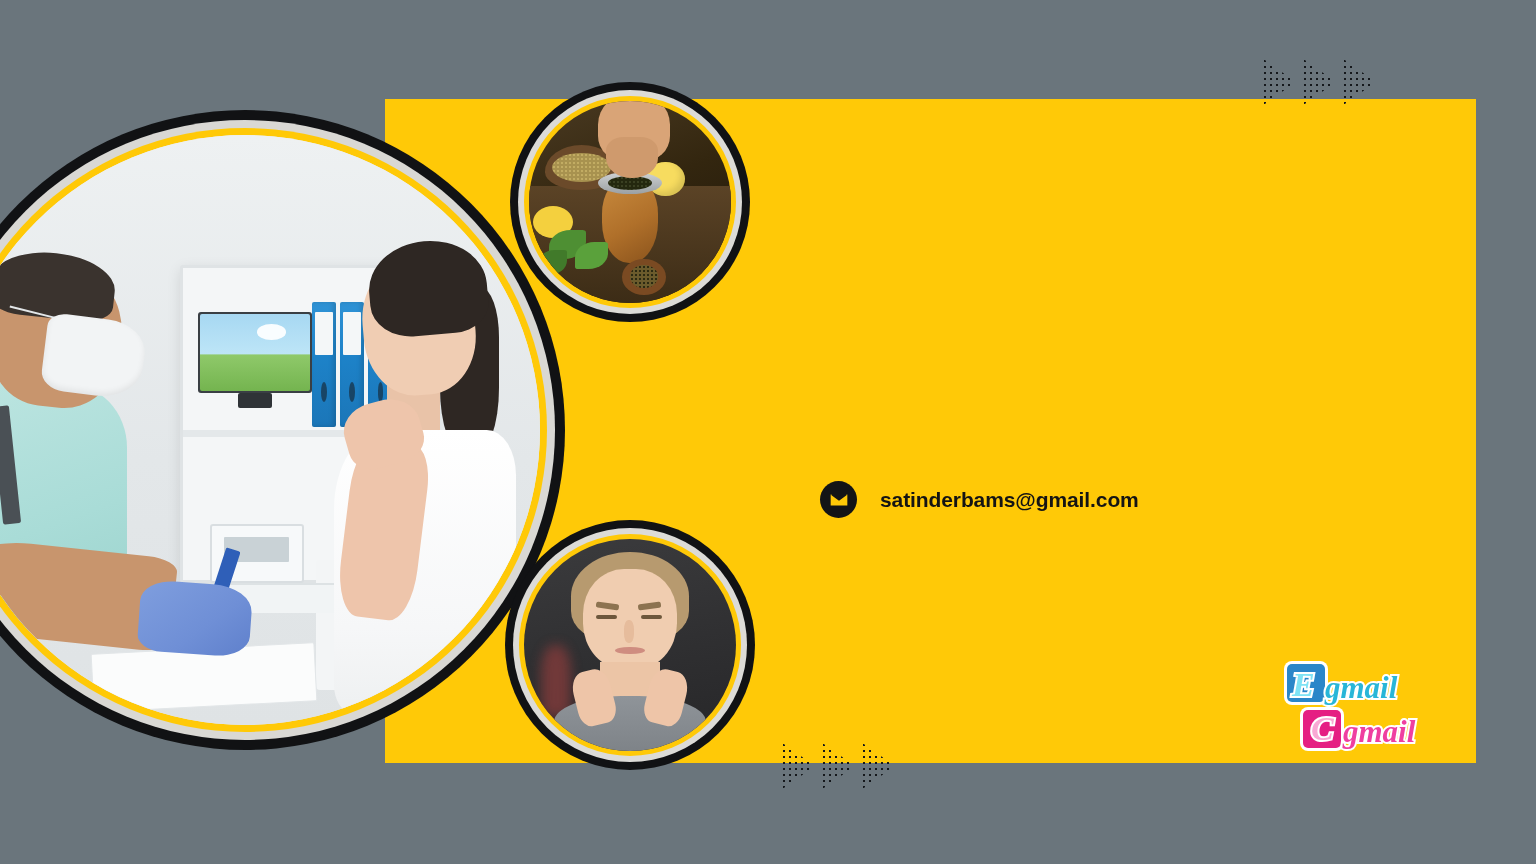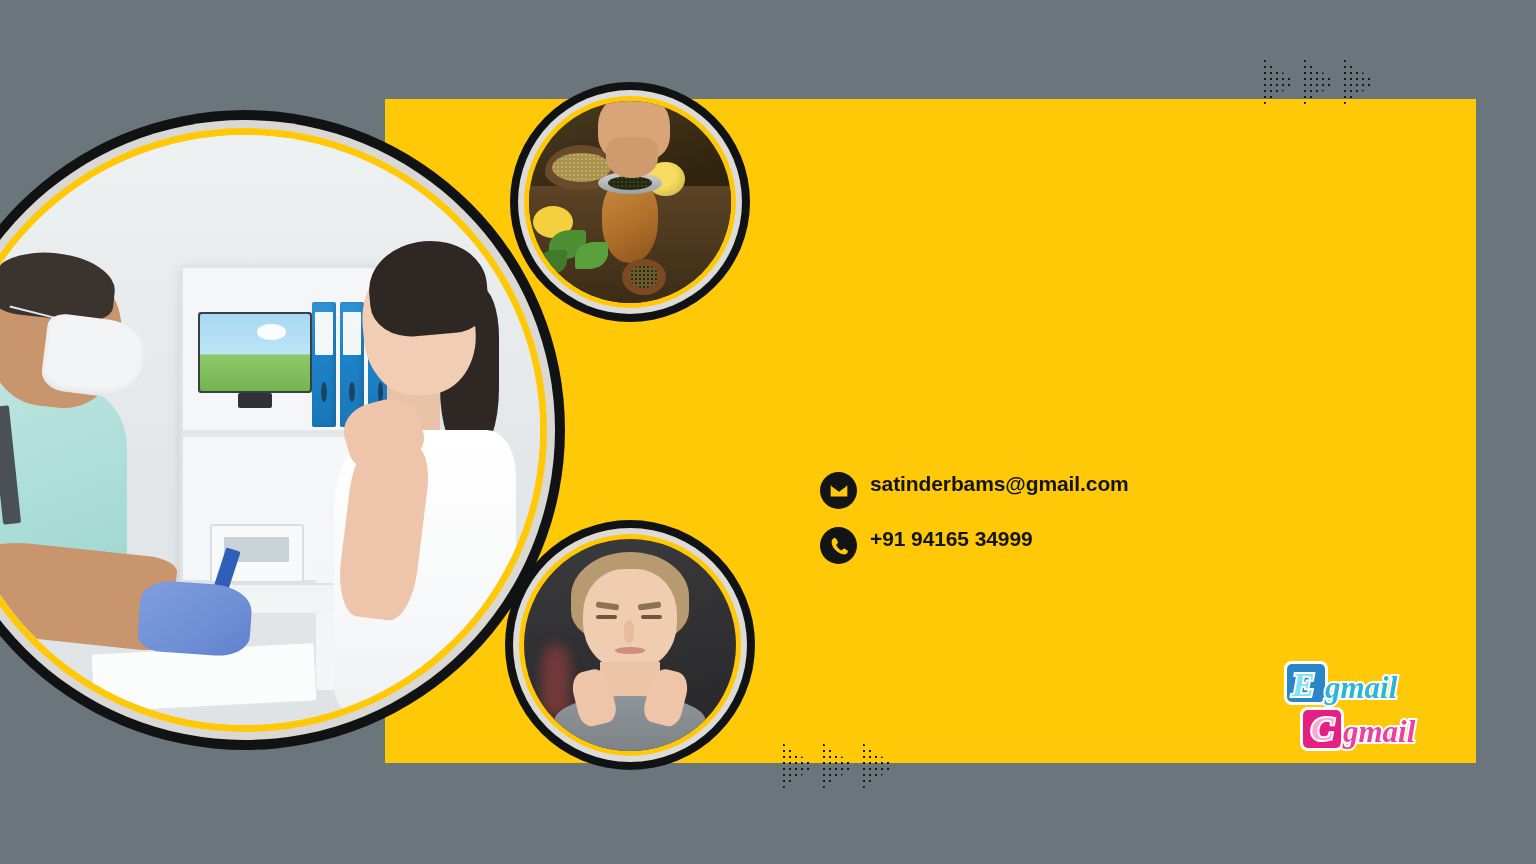--- a/index.html
+++ b/index.html
@@ -184,21 +184,21 @@
   .th-hand.h1{ left:24%; top:62%; transform:rotate(-14deg);}
   .th-hand.h2{ right:24%; top:62%; transform:rotate(14deg);}
 
   
   .content{ position:absolute; left:806px; top:186px; width:640px; }
   .title{
     font-size:45px; line-height:1.37; font-weight:700; color:#141414;
     letter-spacing:-.3px; font-family:"Liberation Sans", sans-serif;
   }
   .contact-list{ position:absolute; left:820px; top:472px; }
-  .contact-row{ display:flex; gap:13px; height:55px; }
+  .contact-row{ display:flex; align-items:center; gap:23px; height:55px; }
   .ci{
     width:37px; height:37px; border-radius:50%; background:#131416;
     display:flex; align-items:center; justify-content:center; flex:0 0 37px;
   }
   .ci svg{ width:20px; height:20px; fill:#ffc907; display:block; }
   .contact-text{ font-size:21px; font-weight:700; color:#141414; letter-spacing:-.1px; white-space:nowrap; }
 
   
   .logo{ position:absolute; left:1281px; top:662px; width:142px; height:92px; }
   .logo-row{ position:relative; height:44px; }
@@ -335,28 +335,20 @@
 
     <div class="contact-row">
       <span class="ci">
         <svg viewBox="0 0 24 24">
             <path d="M2 5.5h20v13H2zM3 6.4l9 6.6 9-6.6v-.9H3z"></path>
           </svg>
       </span>
       <span class="contact-text">satinderbams@gmail.com</span>
     </div>
 
-    <div class="contact-row">
-      <span class="ci">
-        <svg viewBox="0 0 24 24">
-            <path d="M6.6 2.5c-.9 0-1.7.5-2.3 1.3C3.4 5 2.9 6.6 3.2 8.4c.5 3.2 2.3 6.3 4.8 8.8s5.6 4.3 8.8 4.8c1.8.3 3.4-.2 4.6-1.1.8-.6 1.3-1.4 1.3-2.3 0-.5-.2-.9-.6-1.2l-3.1-2.2c-.6-.4-1.4-.3-1.9.2l-1.4 1.4c-.3.3-.7.4-1.1.2-1.2-.6-2.4-1.4-3.4-2.4s-1.8-2.2-2.4-3.4c-.2-.4-.1-.8.2-1.1l1.4-1.4c.5-.5.6-1.3.2-1.9L8.4 3.1c-.3-.4-.7-.6-1.2-.6z"></path>
-          </svg>
-      </span>
-      <span class="contact-text">+91 94165 34999</span>
-    </div>
 
 
   </div>
 
   <div class="logo">
     <div class="logo-row">
       <span class="logo-tile blue"></span>
       <span class="logo-word logo-cap w-e">E</span>
       <span class="logo-word logo-rest w-mpire">gmail</span>
     </div>

